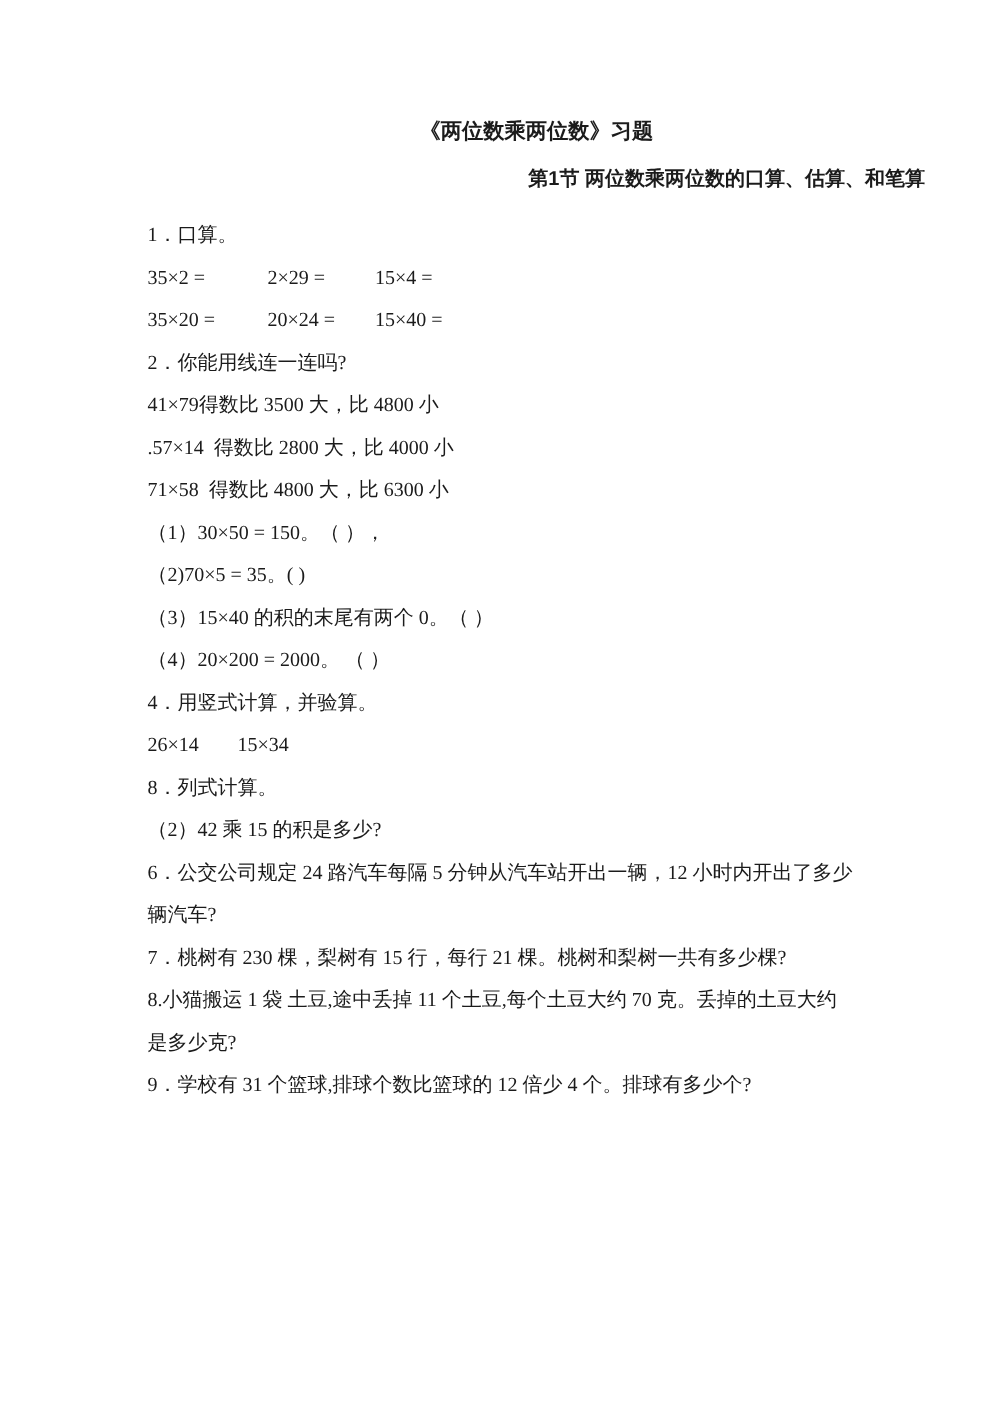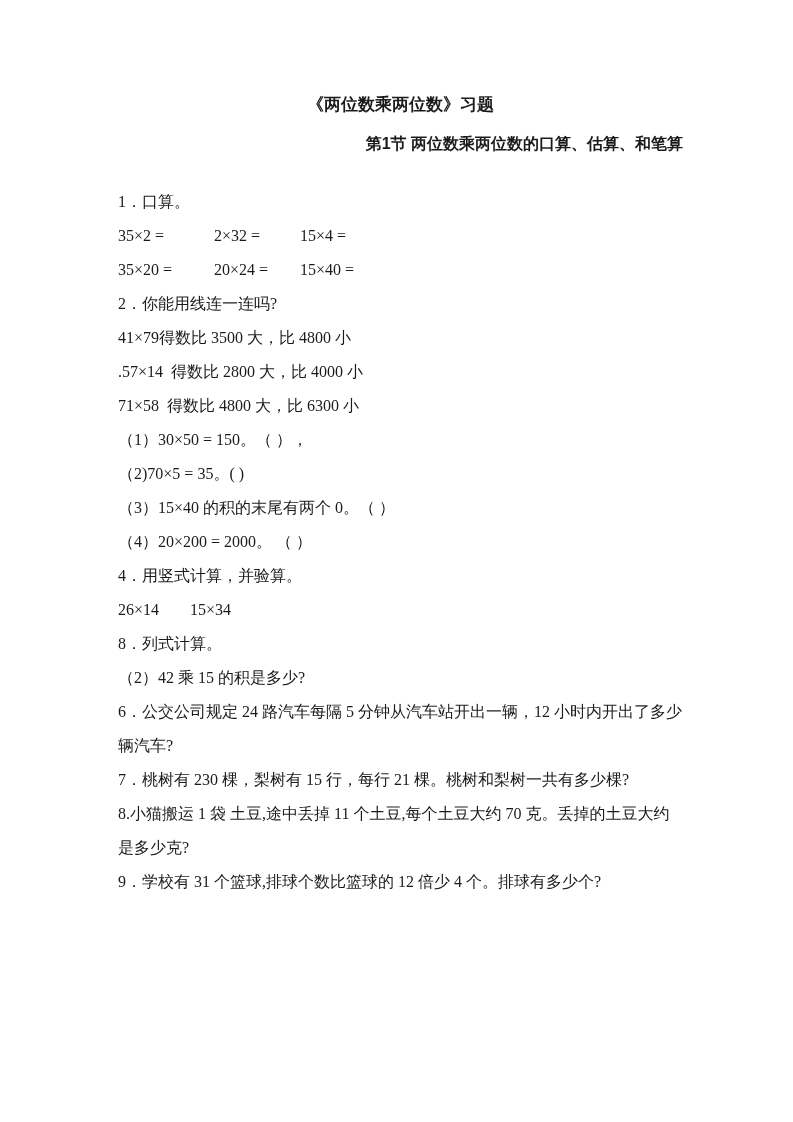--- a/index.html
+++ b/index.html
@@ -6,21 +6,21 @@
     margin: 0;
     padding: 0;
     background: #ffffff;
   }
   .page {
     position: relative;
     width: 793px;
     height: 1122px;
     background: #ffffff;
     box-sizing: border-box;
-    padding: 92px 110px 0 118px;
+    padding: 92px 53px 0 118px;
     overflow: hidden;
     color: #1b1b1b;
     font-family: "Liberation Serif", "DejaVu Serif", serif;
   }
   .title {
     margin: 0;
     font-family: "Liberation Sans", "DejaVu Sans", sans-serif;
     font-weight: bold;
     font-size: 17px;
     line-height: 26px;
@@ -30,21 +30,21 @@
   .subtitle {
     margin: 13px 0 0 0;
     font-family: "Liberation Sans", "DejaVu Sans", sans-serif;
     font-weight: bold;
     font-size: 16px;
     line-height: 26px;
     text-align: right;
     white-space: pre;
   }
   .docbody {
-    margin-top: 28px;
+    margin-top: 15px;
   }
   .docbody p {
     margin: 0;
     height: 34px;
     line-height: 34px;
     font-size: 16px;
     white-space: pre;
   }
   .c1 { display: inline-block; width: 96px; }
   .c2 { display: inline-block; width: 86px; }
@@ -54,21 +54,21 @@
 <body>
 
 <div class="page">
 
   <h1 class="title">《两位数乘两位数》习题</h1>
   <h2 class="subtitle">第1节 两位数乘两位数的口算、估算、和笔算</h2>
 
   <div class="docbody">
 
     <p>1．口算。</p>
-    <p><span class="c1">35×2 =</span><span class="c2">2×32 =</span><span>15×4 =</span></p>
+    <p><span class="c1">35×2 =</span><span class="c2">2×29 =</span><span>15×4 =</span></p>
     <p><span class="c1">35×20 =</span><span class="c2">20×24 =</span><span>15×40 =</span></p>
 
     <p>2．你能用线连一连吗?</p>
     <p>41×79得数比 3500 大，比 4800 小</p>
     <p>.57×14  得数比 2800 大，比 4000 小</p>
     <p>71×58  得数比 4800 大，比 6300 小</p>
 
     <p>（1）30×50 = 150。（ ），</p>
     <p>（2)70×5 = 35。( )</p>
     <p>（3）15×40 的积的末尾有两个 0。（ ）</p>

